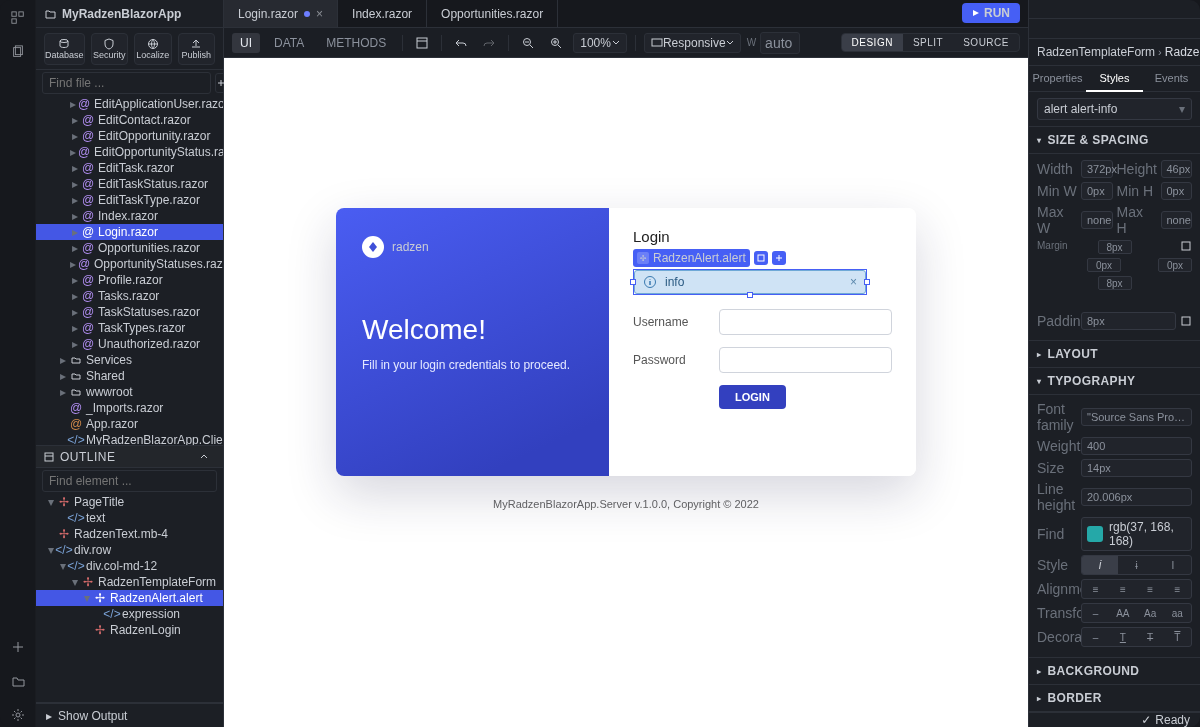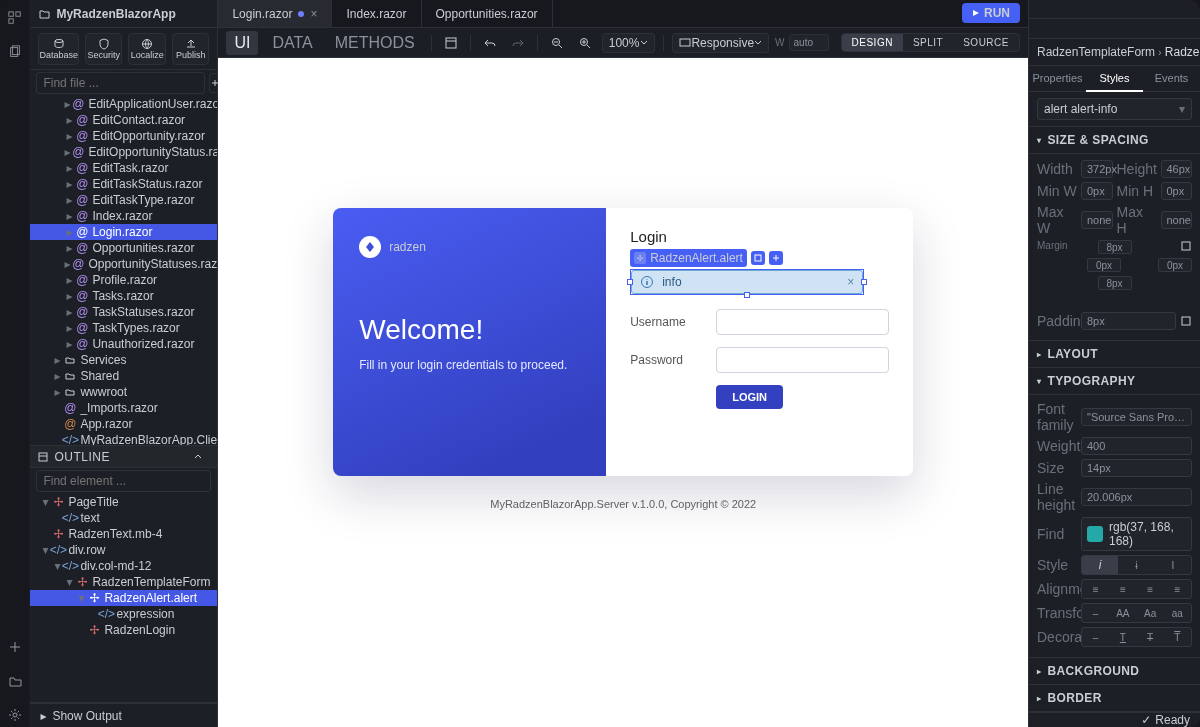--- a/index.html
+++ b/index.html
@@ -71,28 +71,28 @@
   
   .main{flex:1;display:flex;flex-direction:column;background:var(--bg);}
   .tabs{display:flex;align-items:stretch;height:28px;background:var(--bg);border-bottom:1px solid var(--border);}
   .tab{display:flex;align-items:center;padding:0 14px;font-size:11px;color:var(--text-dim);cursor:pointer;border-right:1px solid var(--border);gap:6px;}
   .tab.active{background:#272a31;color:#e6e9ef;}
   .tab .dot{width:6px;height:6px;border-radius:50%;background:#6d7eff;}
   .tab .close{opacity:.6;}
   .tabs .spacer{flex:1;}
   .run-btn{display:flex;align-items:center;gap:4px;margin:3px 8px;height:20px;padding:0 10px;background:var(--accent);border-radius:4px;font-weight:600;font-size:11px;color:#fff;cursor:pointer;}
   .toolbar{display:flex;align-items:center;height:30px;background:#1b1e24;border-bottom:1px solid var(--border);padding:0 8px;gap:6px;}
-  .pill{padding:3px 8px;font-size:16px;border-radius:3px;color:var(--text-dim);cursor:pointer;}
+  .pill{padding:3px 8px;font-size:12px;border-radius:3px;color:var(--text-dim);cursor:pointer;}
   .pill.active{background:#33363e;color:#e6e9ef;}
   .tsep{width:1px;height:16px;background:var(--border);margin:0 2px;}
   .ticon{width:22px;height:20px;display:flex;align-items:center;justify-content:center;color:var(--text-dim);cursor:pointer;border-radius:3px;}
   .zoom{padding:2px 6px;background:var(--bg3);border:1px solid var(--border);border-radius:3px;font-size:11px;display:flex;align-items:center;gap:1px;}
   .responsive{display:flex;align-items:center;background:var(--bg3);border:1px solid var(--border);border-radius:3px;padding:2px 6px;font-size:11px;}
   .wbox{display:flex;align-items:center;gap:4px;}
-  .wbox input{width:40px;background:var(--bg3);border:1px solid var(--border);border-radius:3px;padding:2px 4px;color:var(--text-dim);font-size:10px;}
+  .wbox input{width:40px;background:var(--bg3);border:1px solid var(--border);border-radius:3px;padding:2px 4px;color:var(--text-dim);font-size:14px;}
   .wlabel{font-size:10px;color:var(--text-dimmer);}
   .toolbar .spacer{flex:1;}
   .seg{display:flex;background:var(--bg3);border:1px solid var(--border);border-radius:4px;overflow:hidden;}
   .seg div{padding:3px 10px;font-size:10px;cursor:pointer;letter-spacing:.5px;}
   .seg div.active{background:#3a3e48;color:#fff;}
 
   
   .canvas{flex:1;background:#fff;position:relative;overflow:hidden;}
   .canvas-inner{position:absolute;inset:10px;background:#fff;display:flex;flex-direction:column;align-items:center;}
   .login-card{margin-top:140px;width:580px;height:268px;border-radius:8px;display:flex;overflow:visible;box-shadow:0 18px 50px rgba(25,30,70,0.18);position:relative;}

